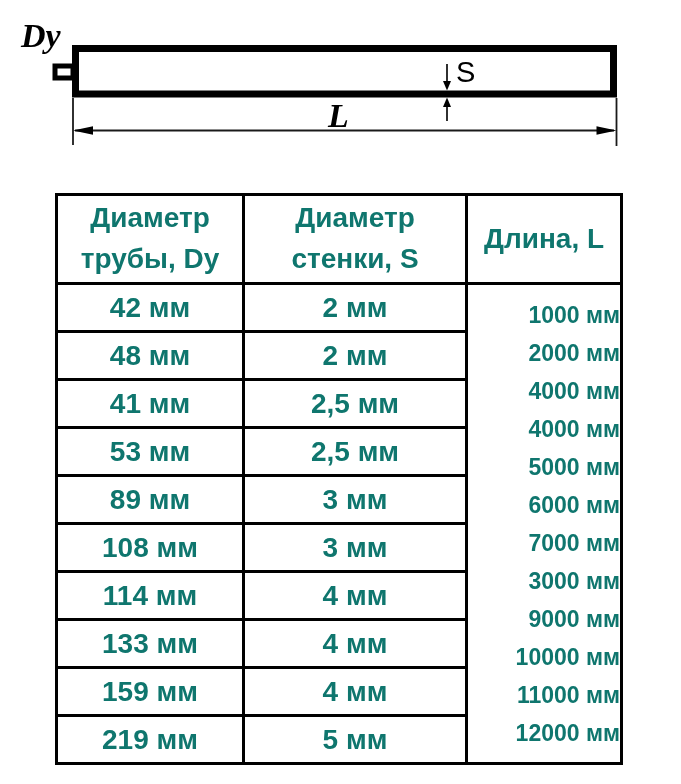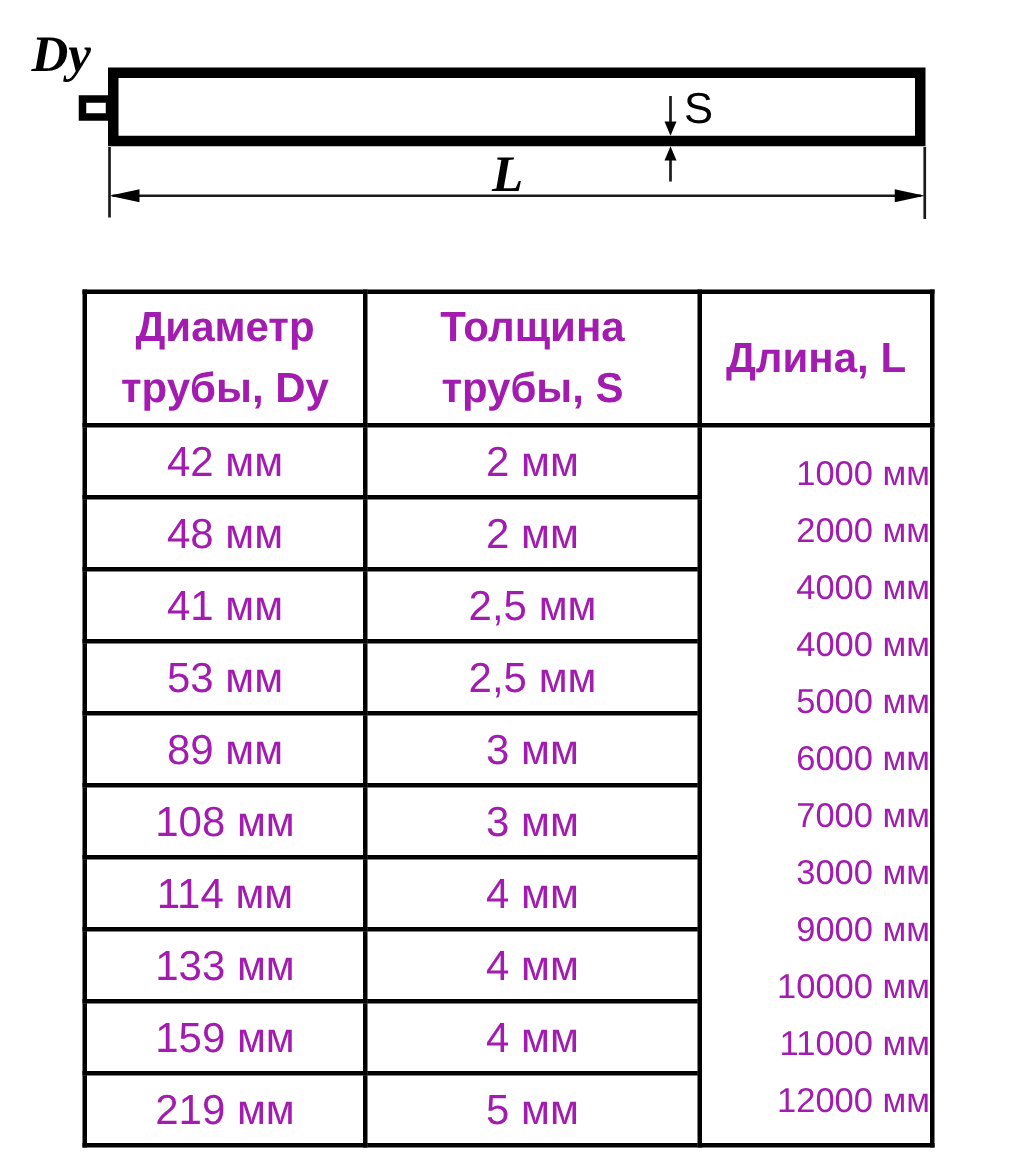--- a/index.html
+++ b/index.html
@@ -2,21 +2,21 @@
 <html><head>
 <meta charset="utf-8">
 <style>
   html, body { margin: 0; padding: 0; background: #ffffff; }
   .screen {
     position: relative;
     width: 681px;
     height: 784px;
     background: #ffffff;
     font-family: "Liberation Sans", sans-serif;
-    color: #a21caf;
+    color: #0f766e;
     overflow: hidden;
   }
   .diagram {
     position: absolute;
     left: 0;
     top: 0;
   }
   .diagram .thick { stroke: #000000; stroke-width: 7; fill: #ffffff; }
   .diagram .tab   { stroke: #000000; stroke-width: 5; fill: #ffffff; }
   .diagram .thin  { stroke: #1a1a1a; stroke-width: 1.8; fill: none; }
@@ -56,21 +56,21 @@
   .spec-table th {
     height: 86px;
     font-size: 28px;
     font-weight: bold;
     line-height: 1.45;
     padding: 0 10px;
   }
   .spec-table td {
     height: 45px;
     font-size: 28px;
-    font-weight: normal;
+    font-weight: bold;
   }
   .spec-table td.length-cell {
     vertical-align: middle;
     font-size: 23px;
   }
   .spec-table td.length-cell div {
     line-height: 38px;
     text-align: right;
   }
 </style>
@@ -108,21 +108,21 @@
 
   <table class="spec-table">
     <colgroup>
       <col class="c1">
         <col class="c2">
         <col class="c3">
     </colgroup>
     <thead>
       <tr>
         <th>Диаметр трубы, Dy</th>
-        <th>Толщина трубы, S</th>
+        <th>Диаметр стенки, S</th>
         <th>Длина, L</th>
       </tr>
     </thead>
     <tbody>
         <tr>
           <td>42 мм</td>
           <td>2 мм</td>
           <td rowspan="10" class="length-cell">
             <div>1000 мм</div>
             <div>2000 мм</div>

